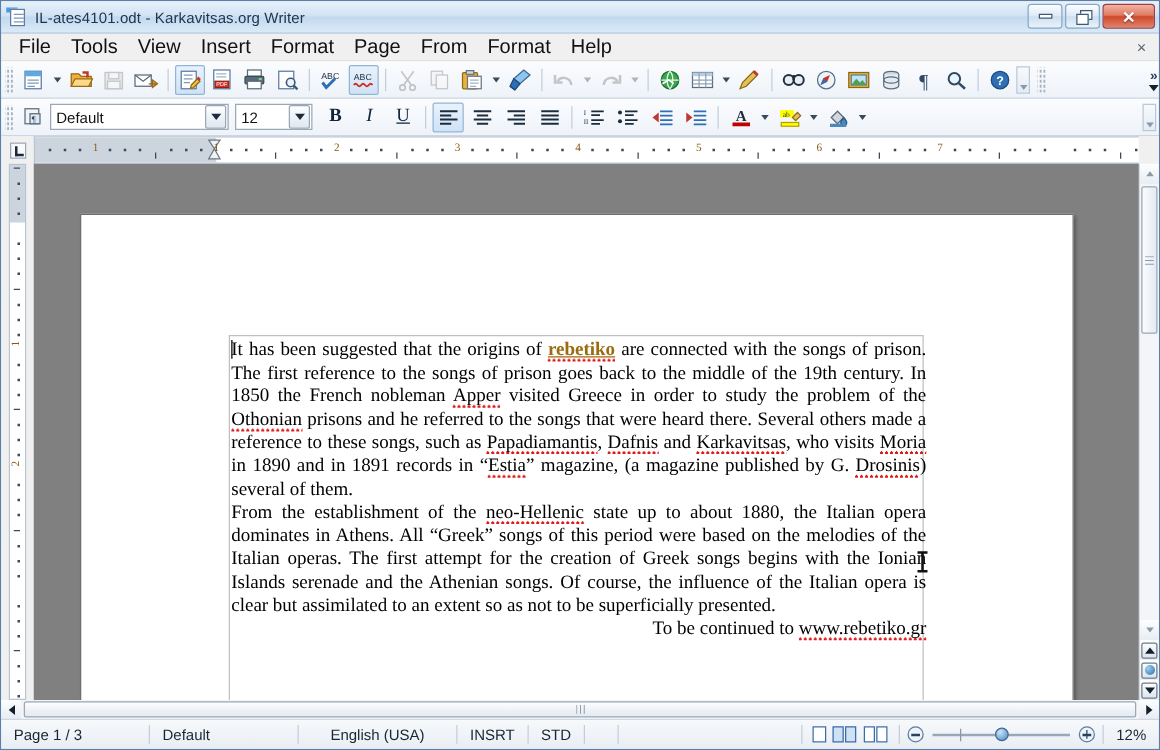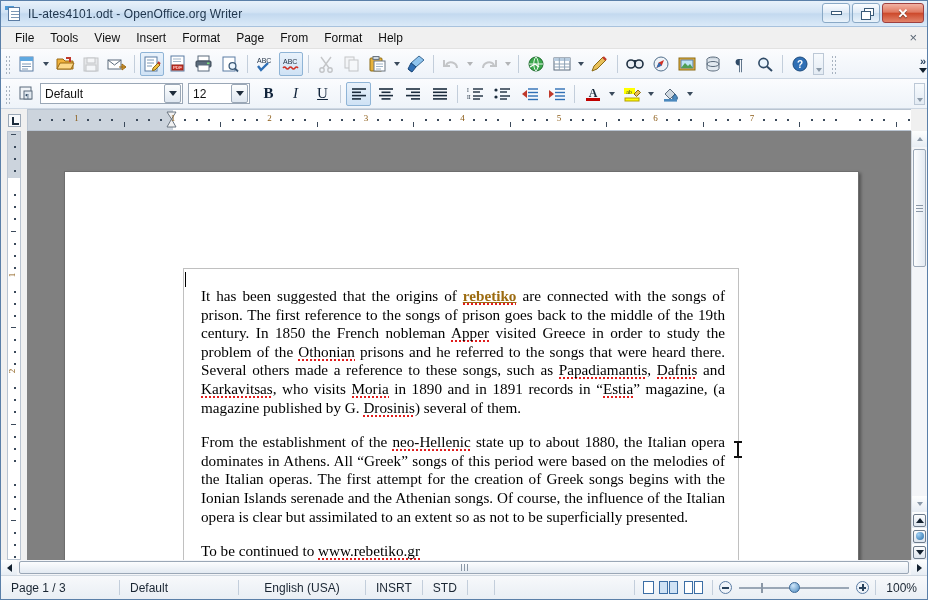--- a/index.html
+++ b/index.html
@@ -38,21 +38,21 @@
   .wbtn .max::after { content:""; position:absolute; left:0; top:3px; width:8px; height:7px;
           border:1px solid #3a5a78; background:#fff; }
   .wbtn .max::before { content:""; position:absolute; left:3px; top:0; width:8px; height:6px;
           border:1px solid #3a5a78; background:#fff; }
   .wbtn .x { color:#fff; font-size:13px; font-weight:bold; line-height:1;
           text-shadow:0 1px 1px rgba(0,0,0,.5); }
 
   
   .menubar { height:22px; flex:0 0 22px; background:#f0f0f0; display:flex; align-items:center;
              padding-left:6px; position:relative; border-bottom:1px solid #e2e2e2; }
-  .menu-item { padding:2px 8px; font-size:12px; color:#111; }
+  .menu-item { padding:2px 8px; font-size:16px; color:#111; }
   .menu-close { position:absolute; right:10px; top:3px; color:#5a6674; font-size:13px; }
 
   
   .toolbar { height:30px; flex:0 0 30px; display:flex; align-items:center;
              background:linear-gradient(180deg,#fbfcfe 0%,#eef3f9 100%);
              border-bottom:1px solid #cdd7e3; padding-left:2px; position:relative; }
   .grip { width:7px; height:20px; margin:0 3px 0 1px; flex:0 0 7px;
           background-image:radial-gradient(#9aa7b6 40%, transparent 41%);
           background-size:3px 4px; background-position:1px 1px; opacity:.85; }
   .tb-btn { width:24px; height:24px; margin:0 1px; position:relative;
@@ -111,27 +111,27 @@
                 transform:rotate(-90deg); font-family:"Liberation Serif", serif; }
 
   .canvas { flex:1 1 auto; background:#808080; position:relative; overflow:hidden; }
   .page { position:absolute; left:37px; top:40px; width:795px; height:640px;
           background:#fff; box-shadow:2px 2px 3px rgba(0,0,0,.35); border:1px solid #6e6e6e; }
   .textframe { position:absolute; left:118px; top:96px; width:556px; height:330px;
           border:1px solid #c0c0c0; }
   .doctext { position:absolute; left:120px; top:99px; width:556px;
           font-family:"Liberation Serif", serif; font-size:15.2px; line-height:18.6px; color:#000;
           text-align:justify; }
-  .doctext p { margin:16px; }
+  .doctext p { margin:0; }
   .caret-line { position:absolute; left:120px; top:100px; width:1px; height:15px; background:#000; }
   .kw { color:#9c6b10; font-weight:bold; text-decoration:underline; }
   .sp { background-repeat:repeat-x; background-position:bottom left;
         background-image:radial-gradient(circle at 1.2px 2.2px, #e01b1b 1.1px, transparent 1.3px);
         background-size:4px 4px; padding-bottom:2px; }
-  .sig { text-align:left; margin-top:18px; }
+  .sig { text-align:right; margin-top:18px; }
   .mouse-cursor { position:absolute; left:707px; top:310px; width:8px; height:17px; }
   .mouse-cursor::before { content:""; position:absolute; left:3px; top:1px; width:1.5px; height:15px; background:#111; }
   .mouse-cursor::after { content:""; position:absolute; left:0; top:0; width:8px; height:2px; background:#111;
         box-shadow:0 15px 0 0 #111; }
 
   
   .vscroll { width:16px; flex:0 0 16px; background:#f0f0f0; border-left:1px solid #d3d9e0;
              display:flex; flex-direction:column; }
   .sb-arrow { height:16px; flex:0 0 16px; display:flex; align-items:center; justify-content:center;
               background:linear-gradient(180deg,#fdfefe,#e7edf4); }
@@ -190,21 +190,21 @@
 </head>
 <body>
 
 <div class="app">
 
   <div class="titlebar">
     <div class="doc-ico">
       <div class="hd"></div>
         <div class="pg"></div>
     </div>
-    <div class="title-text">IL-ates4101.odt - OpenOffice.org Writer</div>
+    <div class="title-text">IL-ates4101.odt - Karkavitsas.org Writer</div>
     <div class="wbtns">
       <div class="wbtn">
           <span class="min"></span>
         </div>
       <div class="wbtn">
           <span class="max"></span>
         </div>
       <div class="wbtn close">
           <span class="x">✕</span>
         </div>
@@ -839,15 +839,15 @@
     <div class="st" style="display:flex; align-items:center; padding:0 6px">
       <span class="zoom-minus"></span>
       <span class="zslider">
         <span class="line"></span>
           <span class="notch"></span>
           <span class="knob"></span>
       </span>
       <span class="zoom-plus"></span>
     </div>
     <div class="st-sep"></div>
-    <div class="st">100%</div>
+    <div class="st">12%</div>
   </div>
 </div>
 
 </body></html>

